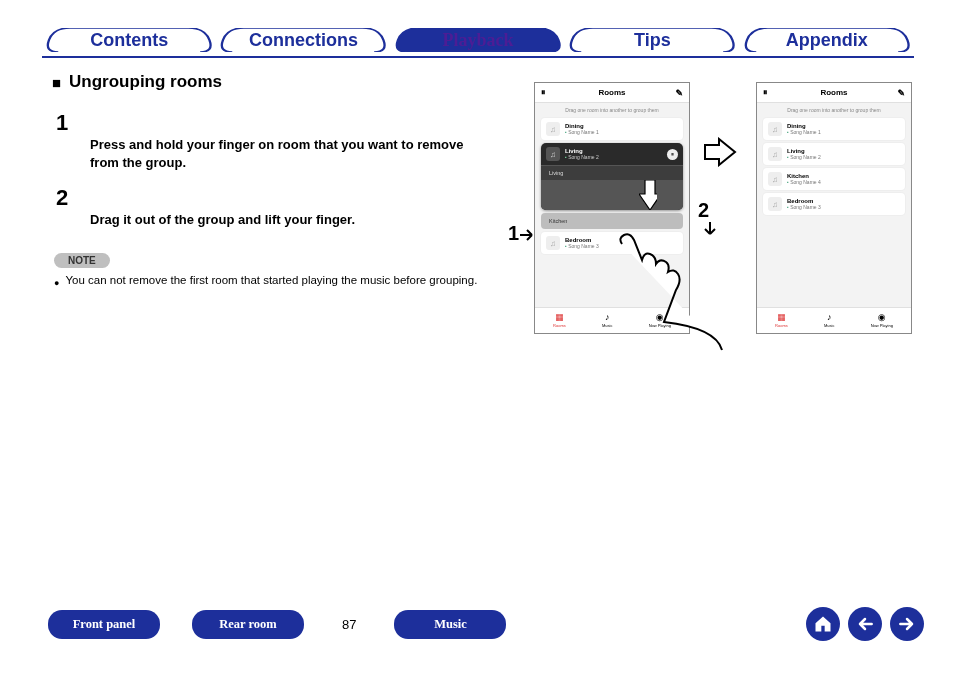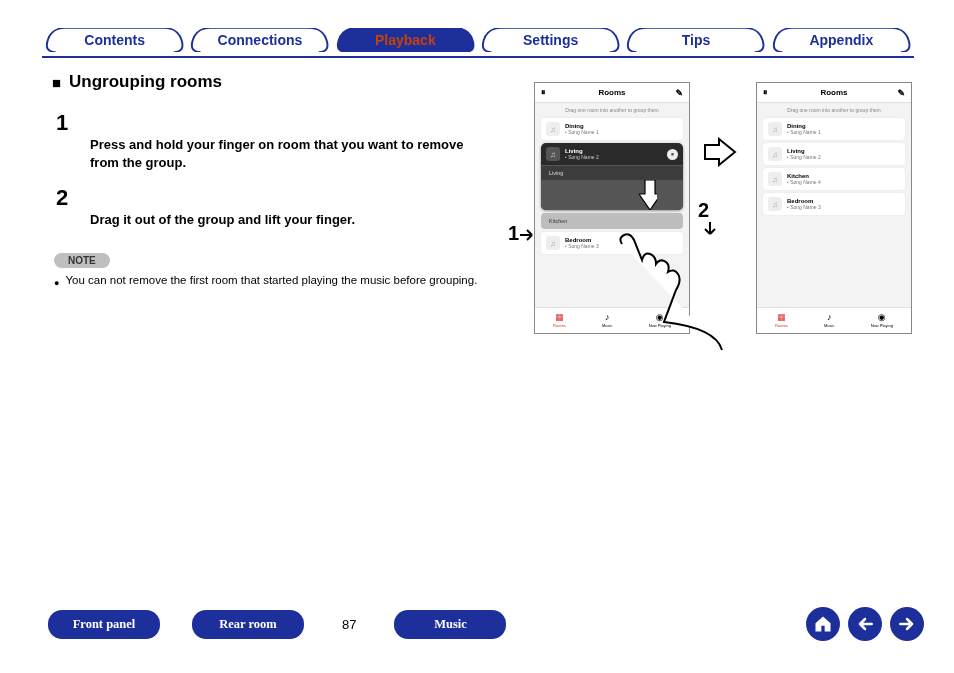--- a/index.html
+++ b/index.html
@@ -13,30 +13,30 @@
 
   
   .tab-nav {
     position: absolute;
     top: 28px; left: 42px; right: 40px;
     height: 30px; display: flex;
     border-bottom: 2px solid #1d2f9b;
   }
   .tab {
     position: relative; flex: 1; height: 24px;
-    text-align: center; font-size: 14px; font-weight: bold;
+    text-align: center; font-size: 18px; font-weight: bold;
     color: #1d2f9b; cursor: pointer;
     display: flex; align-items: center; justify-content: center;
   }
   .tab::before, .tab::after {
     content: ""; position: absolute; top: 0; height: 100%; width: 22px;
   }
   .tab svg { position: absolute; inset: 0; width: 100%; height: 100%; }
   .tab-label { position: relative; z-index: 2; }
-  .tab.active .tab-label { color: #c2410c; }
+  .tab.active .tab-label { color: #4c1d95; font-family: Liberation Serif, serif; }
 
   
   .content {
     position: absolute; top: 72px; left: 52px; right: 40px;
   }
   .section-title {
     font-size: 17px; font-weight: bold; color: #000;
     display: flex; align-items: center; gap: 8px;
     margin-bottom: 18px;
   }
@@ -169,26 +169,20 @@
   <div class="tab active">
     <svg viewBox="0 0 150 28" preserveAspectRatio="none">
         <path d="M14 28 Q2 28 6 14 Q10 0 24 0 H126 Q140 0 144 14 Q148 28 136 28" fill="#1d2f9b" stroke="#1d2f9b" stroke-width="2"></path>
       </svg>
     <span class="tab-label">Playback</span>
   </div>
   <div class="tab">
     <svg viewBox="0 0 150 28" preserveAspectRatio="none">
         <path d="M14 28 Q2 28 6 14 Q10 0 24 0 H126 Q140 0 144 14 Q148 28 136 28" fill="#fff" stroke="#1d2f9b" stroke-width="2"></path>
       </svg>
-    <span class="tab-label">Settings</span>
-  </div>
-  <div class="tab">
-    <svg viewBox="0 0 150 28" preserveAspectRatio="none">
-        <path d="M14 28 Q2 28 6 14 Q10 0 24 0 H126 Q140 0 144 14 Q148 28 136 28" fill="#fff" stroke="#1d2f9b" stroke-width="2"></path>
-      </svg>
     <span class="tab-label">Tips</span>
   </div>
   <div class="tab">
     <svg viewBox="0 0 150 28" preserveAspectRatio="none">
         <path d="M14 28 Q2 28 6 14 Q10 0 24 0 H126 Q140 0 144 14 Q148 28 136 28" fill="#fff" stroke="#1d2f9b" stroke-width="2"></path>
       </svg>
     <span class="tab-label">Appendix</span>
   </div>
 </div>
 

